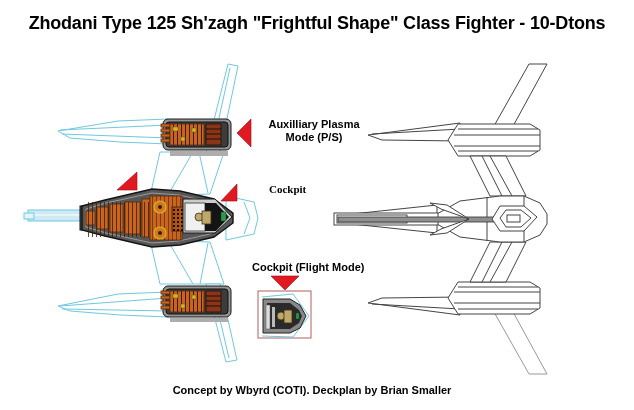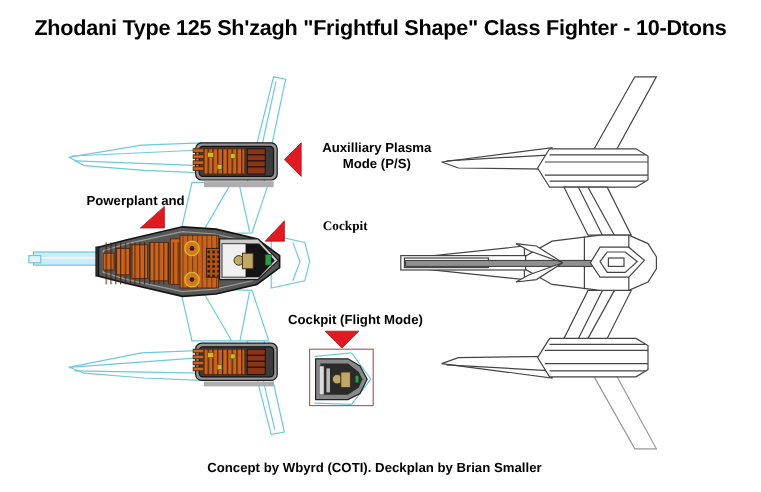--- a/index.html
+++ b/index.html
@@ -16,21 +16,21 @@
     font-size:11px;font-weight:bold;color:var(--c-text-black,#000);
   }
   .callout{
     position:absolute;font-size:11px;font-weight:bold;line-height:13px;
     color:var(--c-text-black,#000);white-space:nowrap;padding-left:16px;
   }
   .callout span{display:block;}
   #lbl-plasma{left:250px;top:118px;width:96px;text-align:center;}
   #lbl-power{left:56px;top:162px;text-align:left;}
   #lbl-cockpit{left:253px;top:183px;font-family:Liberation Serif, serif;}
-  #lbl-flight{left:224px;top:261px;}
+  #lbl-flight{left:236px;top:261px;}
   svg{position:absolute;left:0;top:0;}
   
   .wire{fill:#ffffff;stroke:var(--c-wireframe-cyan,#6FC9DD);stroke-width:1;}
   .wireline{fill:none;stroke:var(--c-wireframe-cyan,#6FC9DD);stroke-width:1;}
   
   .arrow{fill:var(--c-arrow-red,#E11A22);stroke:#a00a14;stroke-width:0.6;}
   
   .hull{fill:var(--c-hull-gray,#575757);stroke:#141414;stroke-width:1.4;}
   .hullhl{fill:none;stroke:#9a9a9a;stroke-width:1;}
   .mach{fill:var(--c-machinery-orange,#C8641E);stroke:var(--c-machinery-dark,#5A2808);stroke-width:0.8;}
@@ -202,19 +202,18 @@
     <polygon class="arrow" points="117,190 137,172 137,190"></polygon>
     <polygon class="arrow" points="221,201 237,184 237,201"></polygon>
     <polygon class="arrow" points="271,276 299,276 285,290"></polygon>
   </svg>
 
   <div class="callout" id="lbl-plasma">
     <span>Auxilliary Plasma</span>
     <span>Mode (P/S)</span>
   </div>
   <div class="callout" id="lbl-power">
-    <span>Powerplant and</span>
   </div>
   <div class="callout" id="lbl-cockpit">Cockpit</div>
   <div class="callout" id="lbl-flight">Cockpit (Flight Mode)</div>
 
   <div class="credit">Concept by Wbyrd (COTI). Deckplan by Brian Smaller</div>
 </div>
 
 </body></html>

